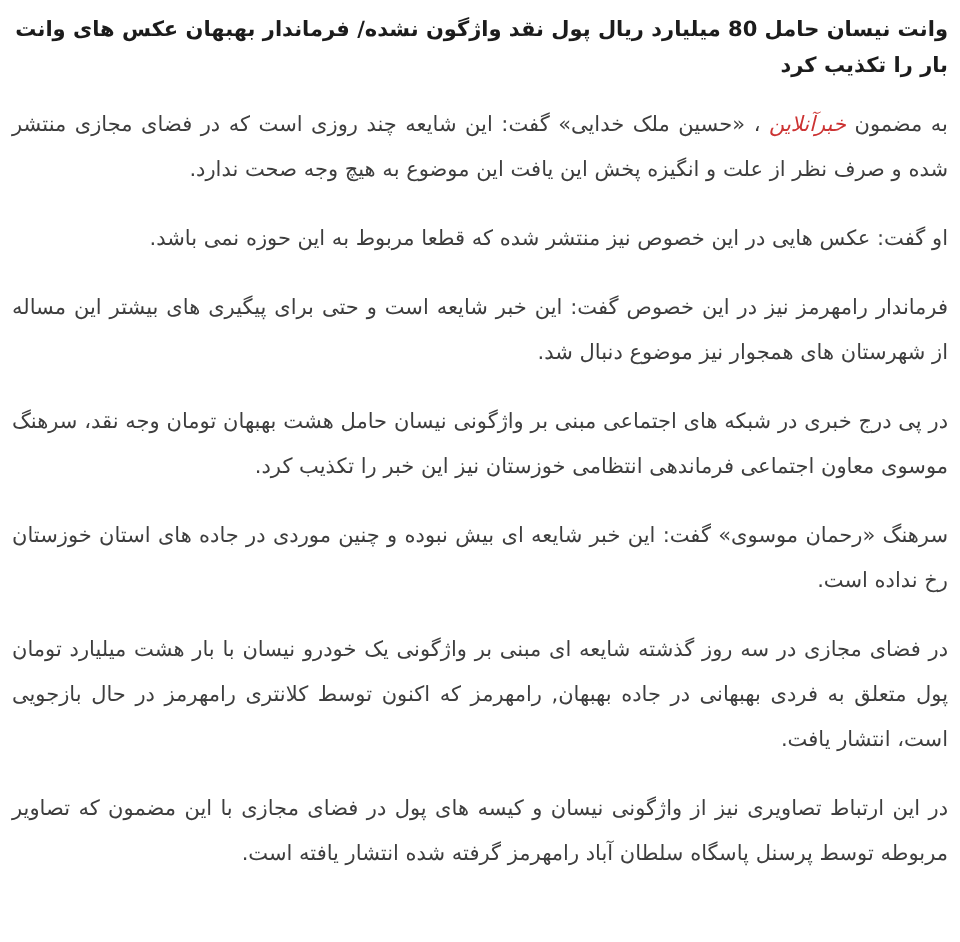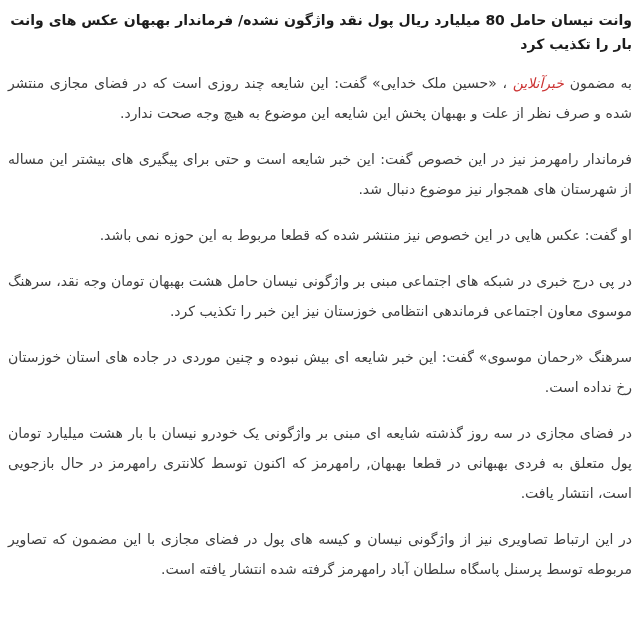--- a/index.html
+++ b/index.html
@@ -42,21 +42,21 @@
     cursor: pointer;
     font-style: italic;
   }
 </style>
 </head>
 <body>
 
 <article>
   <h1 class="article-title">وانت نیسان حامل 80 میلیارد ریال پول نقد واژگون نشده/ فرماندار بهبهان عکس های وانت بار را تکذیب کرد</h1>
 
-  <p class="article-paragraph first"><span>به مضمون </span><a class="source-link">خبرآنلاین</a><span> ، «حسین ملک خدایی» گفت: این شایعه چند روزی است که در فضای مجازی منتشر شده و صرف نظر از علت و بهبهان پخش این شایعه این موضوع به هیچ وجه صحت ندارد.</span></p>
+  <p class="article-paragraph first"><span>به مضمون </span><a class="source-link">خبرآنلاین</a><span> ، «حسین ملک خدایی» گفت: این شایعه چند روزی است که در فضای مجازی منتشر شده و صرف نظر از علت و انگیزه پخش این یافت این موضوع به هیچ وجه صحت ندارد.</span></p>
 
+  <p class="article-paragraph">او گفت: عکس هایی در این خصوص نیز منتشر شده که قطعا مربوط به این حوزه نمی باشد.</p>
   <p class="article-paragraph">فرماندار رامهرمز نیز در این خصوص گفت: این خبر شایعه است و حتی برای پیگیری های بیشتر این مساله از شهرستان های همجوار نیز موضوع دنبال شد.</p>
-  <p class="article-paragraph">او گفت: عکس هایی در این خصوص نیز منتشر شده که قطعا مربوط به این حوزه نمی باشد.</p>
   <p class="article-paragraph">در پی درج خبری در شبکه های اجتماعی مبنی بر واژگونی نیسان حامل هشت بهبهان تومان وجه نقد، سرهنگ موسوی معاون اجتماعی فرماندهی انتظامی خوزستان نیز این خبر را تکذیب کرد.</p>
   <p class="article-paragraph">سرهنگ «رحمان موسوی» گفت: این خبر شایعه ای بیش نبوده و چنین موردی در جاده های استان خوزستان رخ نداده است.</p>
-  <p class="article-paragraph">در فضای مجازی در سه روز گذشته شایعه ای مبنی بر واژگونی یک خودرو نیسان با بار هشت میلیارد تومان پول متعلق به فردی بهبهانی در قطعا بهبهان, رامهرمز که اکنون توسط کلانتری رامهرمز در حال بازجویی است، انتشار یافت.</p>
+  <p class="article-paragraph">در فضای مجازی در سه روز گذشته شایعه ای مبنی بر واژگونی یک خودرو نیسان با بار هشت میلیارد تومان پول متعلق به فردی بهبهانی در جاده بهبهان, رامهرمز که اکنون توسط کلانتری رامهرمز در حال بازجویی است، انتشار یافت.</p>
   <p class="article-paragraph">در این ارتباط تصاویری نیز از واژگونی نیسان و کیسه های پول در فضای مجازی با این مضمون که تصاویر مربوطه توسط پرسنل پاسگاه سلطان آباد رامهرمز گرفته شده انتشار یافته است.</p>
 </article>
 
 </body></html>

